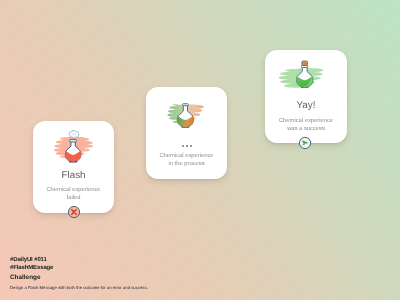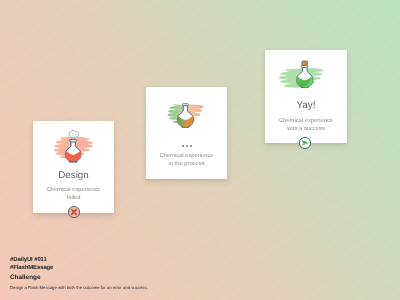--- a/index.html
+++ b/index.html
@@ -5,21 +5,21 @@
   html,body{margin:0;padding:0;background:#fff;}
   body{width:400px;height:300px;overflow:hidden;
        font-family:"Liberation Sans",sans-serif;
        -webkit-font-smoothing:antialiased;text-rendering:geometricPrecision;}
   #stage{position:relative;width:400px;height:300px;overflow:hidden;}
   .bg{position:absolute;left:0;top:0;width:400px;height:300px;
       background:linear-gradient(56deg,#F5C7B6 0%,#E6CDB6 38%,#D0D8BC 66%,#BBE3C3 100%);}
   .streaks{position:absolute;left:0;top:0;width:400px;height:300px;opacity:.055;
       background:repeating-linear-gradient(-34deg,rgba(255,255,255,0) 0px,rgba(255,255,255,0) 6px,rgba(255,255,255,.8) 8.5px,rgba(255,255,255,0) 11px,rgba(255,255,255,0) 15px);}
 
-  .card{position:absolute;background:#ffffff;border-radius:1px;
+  .card{position:absolute;background:#ffffff;border-radius:12px;
         box-shadow:0 3px 6px rgba(104,90,72,.17), 0 1px 2px rgba(104,90,72,.13);}
   .art{position:absolute;left:0;top:0;display:block;}
   .hd{position:absolute;left:0;width:100%;text-align:center;transform:translateZ(0);
       color:#5e5e5e;font-weight:400;}
   .sb{position:absolute;left:0;width:100%;text-align:center;transform:translateZ(0);
       color:#8b8b8b;line-height:1.42;font-weight:400;}
   .badge{position:absolute;}
 
   .dots{position:absolute;display:flex;gap:2px;}
   .dots i{display:block;width:2px;height:2px;background:#9b9b9b;border-radius:0;}
@@ -73,21 +73,21 @@
        C 79.0 148.8 77.3 147.3 76.3 146.0 L 76.3 141.3 Z"></path>
       <path fill="#F2624A" d="
        M 66.9 151.2 C 69.0 152.1 70.3 153.2 71.6 154.1 C 72.5 154.8 73.3 155.1 74.1 155.1
        C 74.9 155.1 75.7 154.8 76.6 154.1 C 77.9 153.2 79.2 152.1 81.3 151.2
        C 81.8 152.4 81.9 153.7 81.9 155.0 C 81.9 158.9 78.4 161.8 74.1 161.8
        C 69.8 161.8 66.3 158.9 66.3 155.0 C 66.3 153.7 66.4 152.4 66.9 151.2 Z"></path>
       <path fill="#3C5D75" d="M70.0 160.8 C71.2 161.5 72.6 161.9 74.1 161.9 C75.6 161.9 77.0 161.5 78.2 160.8 L78.2 162.4 L70.0 162.4 Z"></path>
       <rect x="70.7" y="139.4" width="6.8" height="2.6" rx="1.1" fill="#DDE8EF" stroke="#3C5D75" stroke-width="0.85"></rect>
     </svg>
 
-    <div class="hd" style="top:49px;font-size:9.8px;">Design</div>
+    <div class="hd" style="top:49px;font-size:9.8px;">Flash</div>
     <div class="sb" style="top:65px;font-size:5.8px;">
       <span>Chemical experience</span><br>
       <span>failed</span>
     </div>
 
     <svg class="badge" width="16" height="16" viewBox="0 0 16 16" style="left:33.3px;top:83.3px;">
       <circle cx="8" cy="8" r="5.6" fill="#F5B8A5" stroke="#45617A" stroke-width="0.95"></circle>
       <path d="M5.8 5.8 L10.2 10.2 M10.2 5.8 L5.8 10.2" stroke="#C4391D" stroke-width="1.5" stroke-linecap="round"></path>
     </svg>
   </div>

